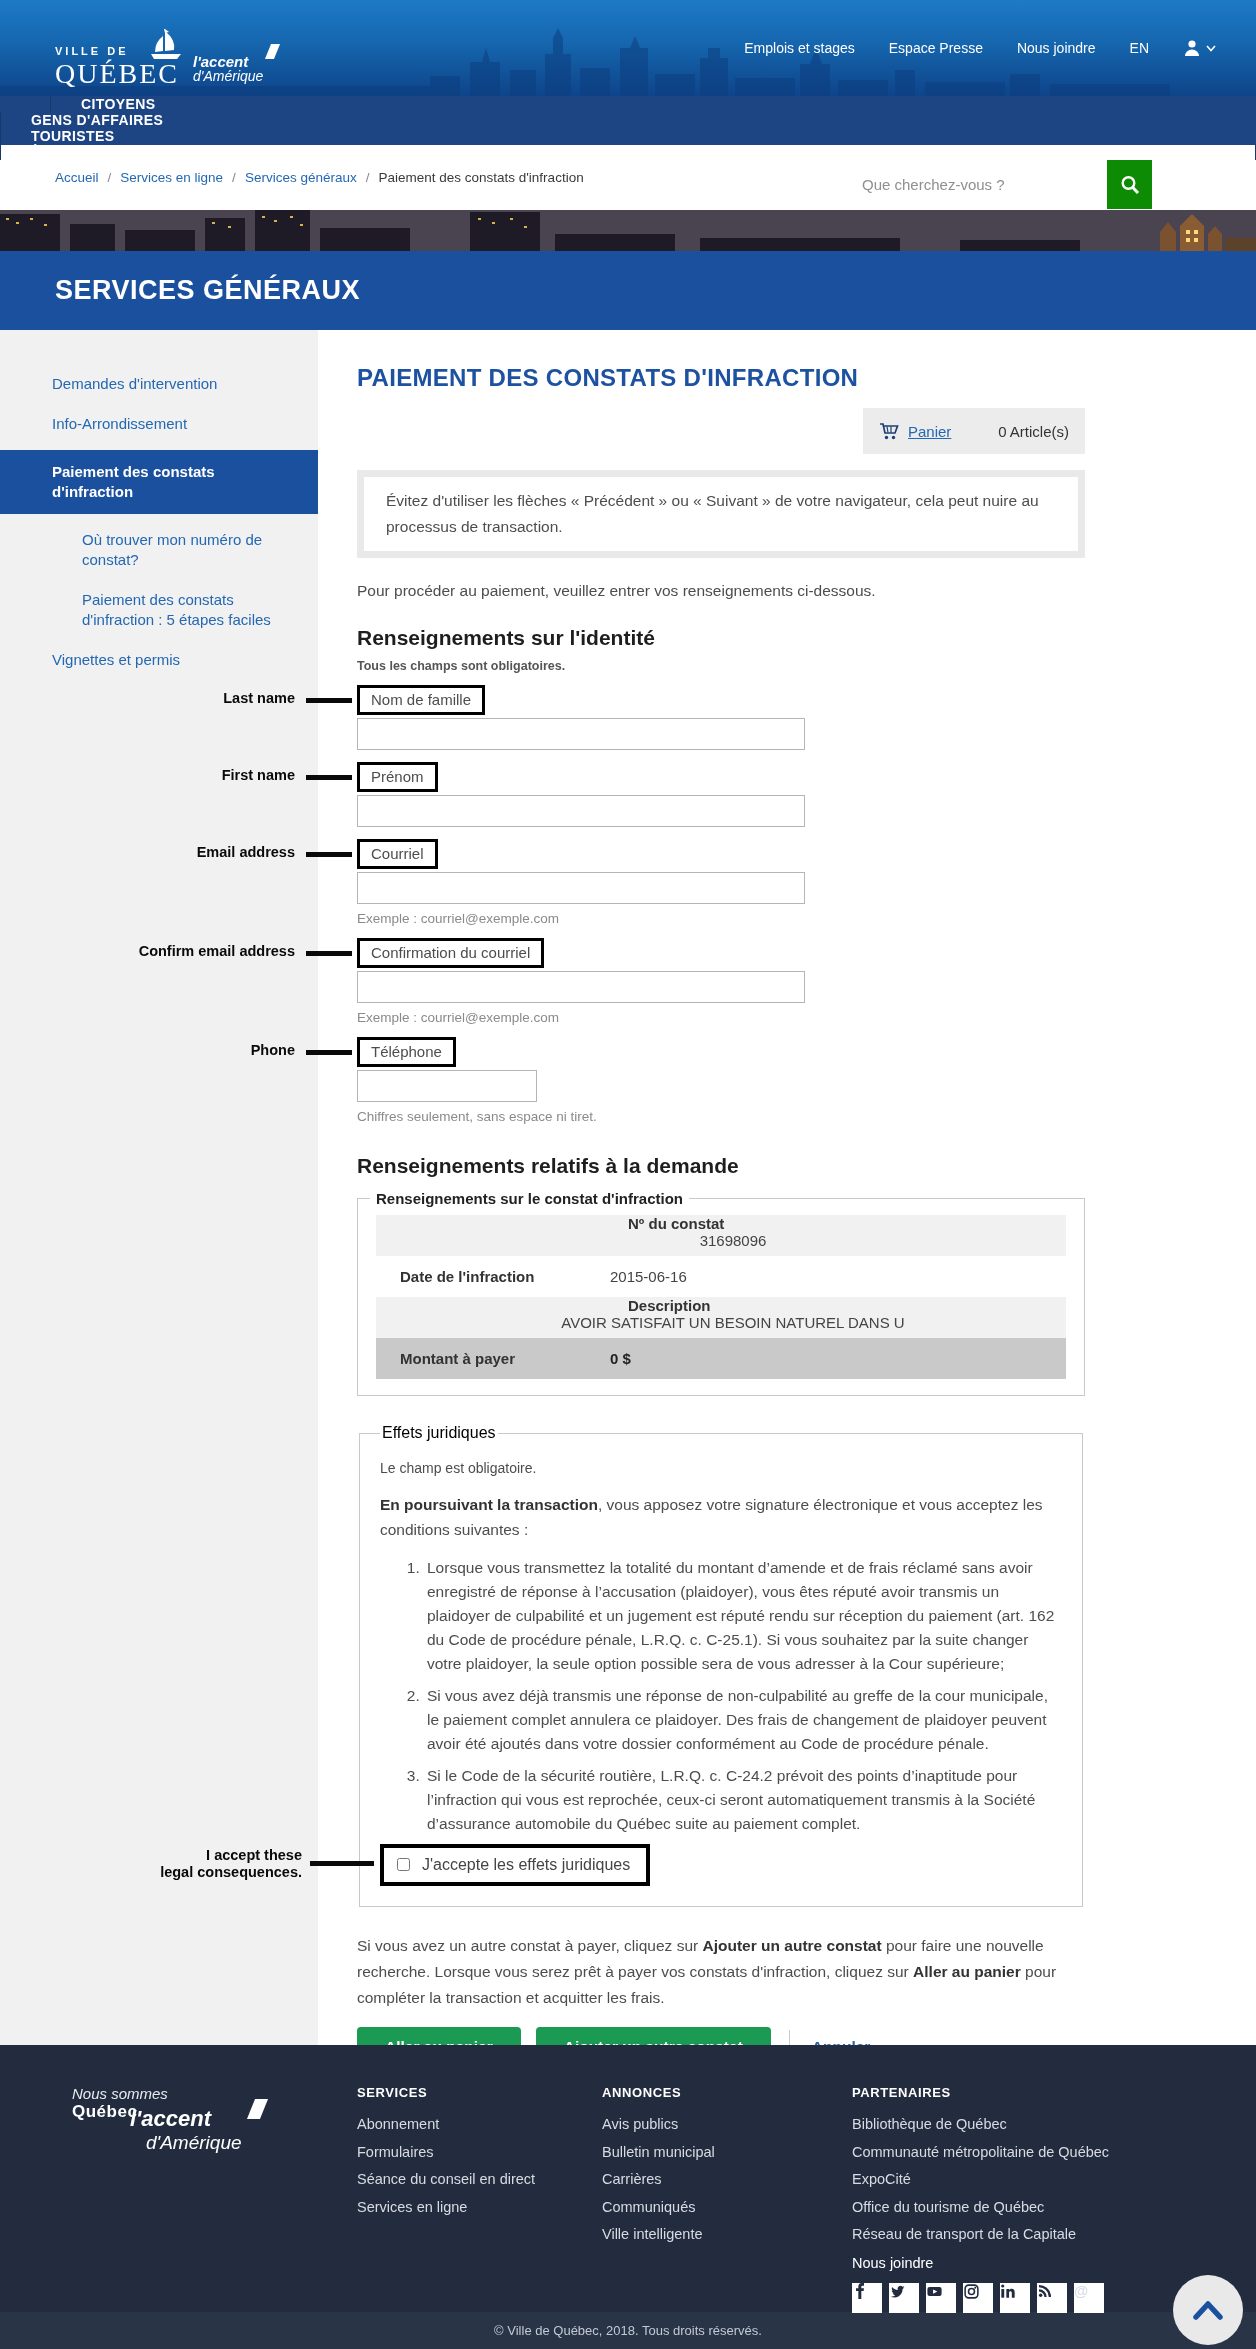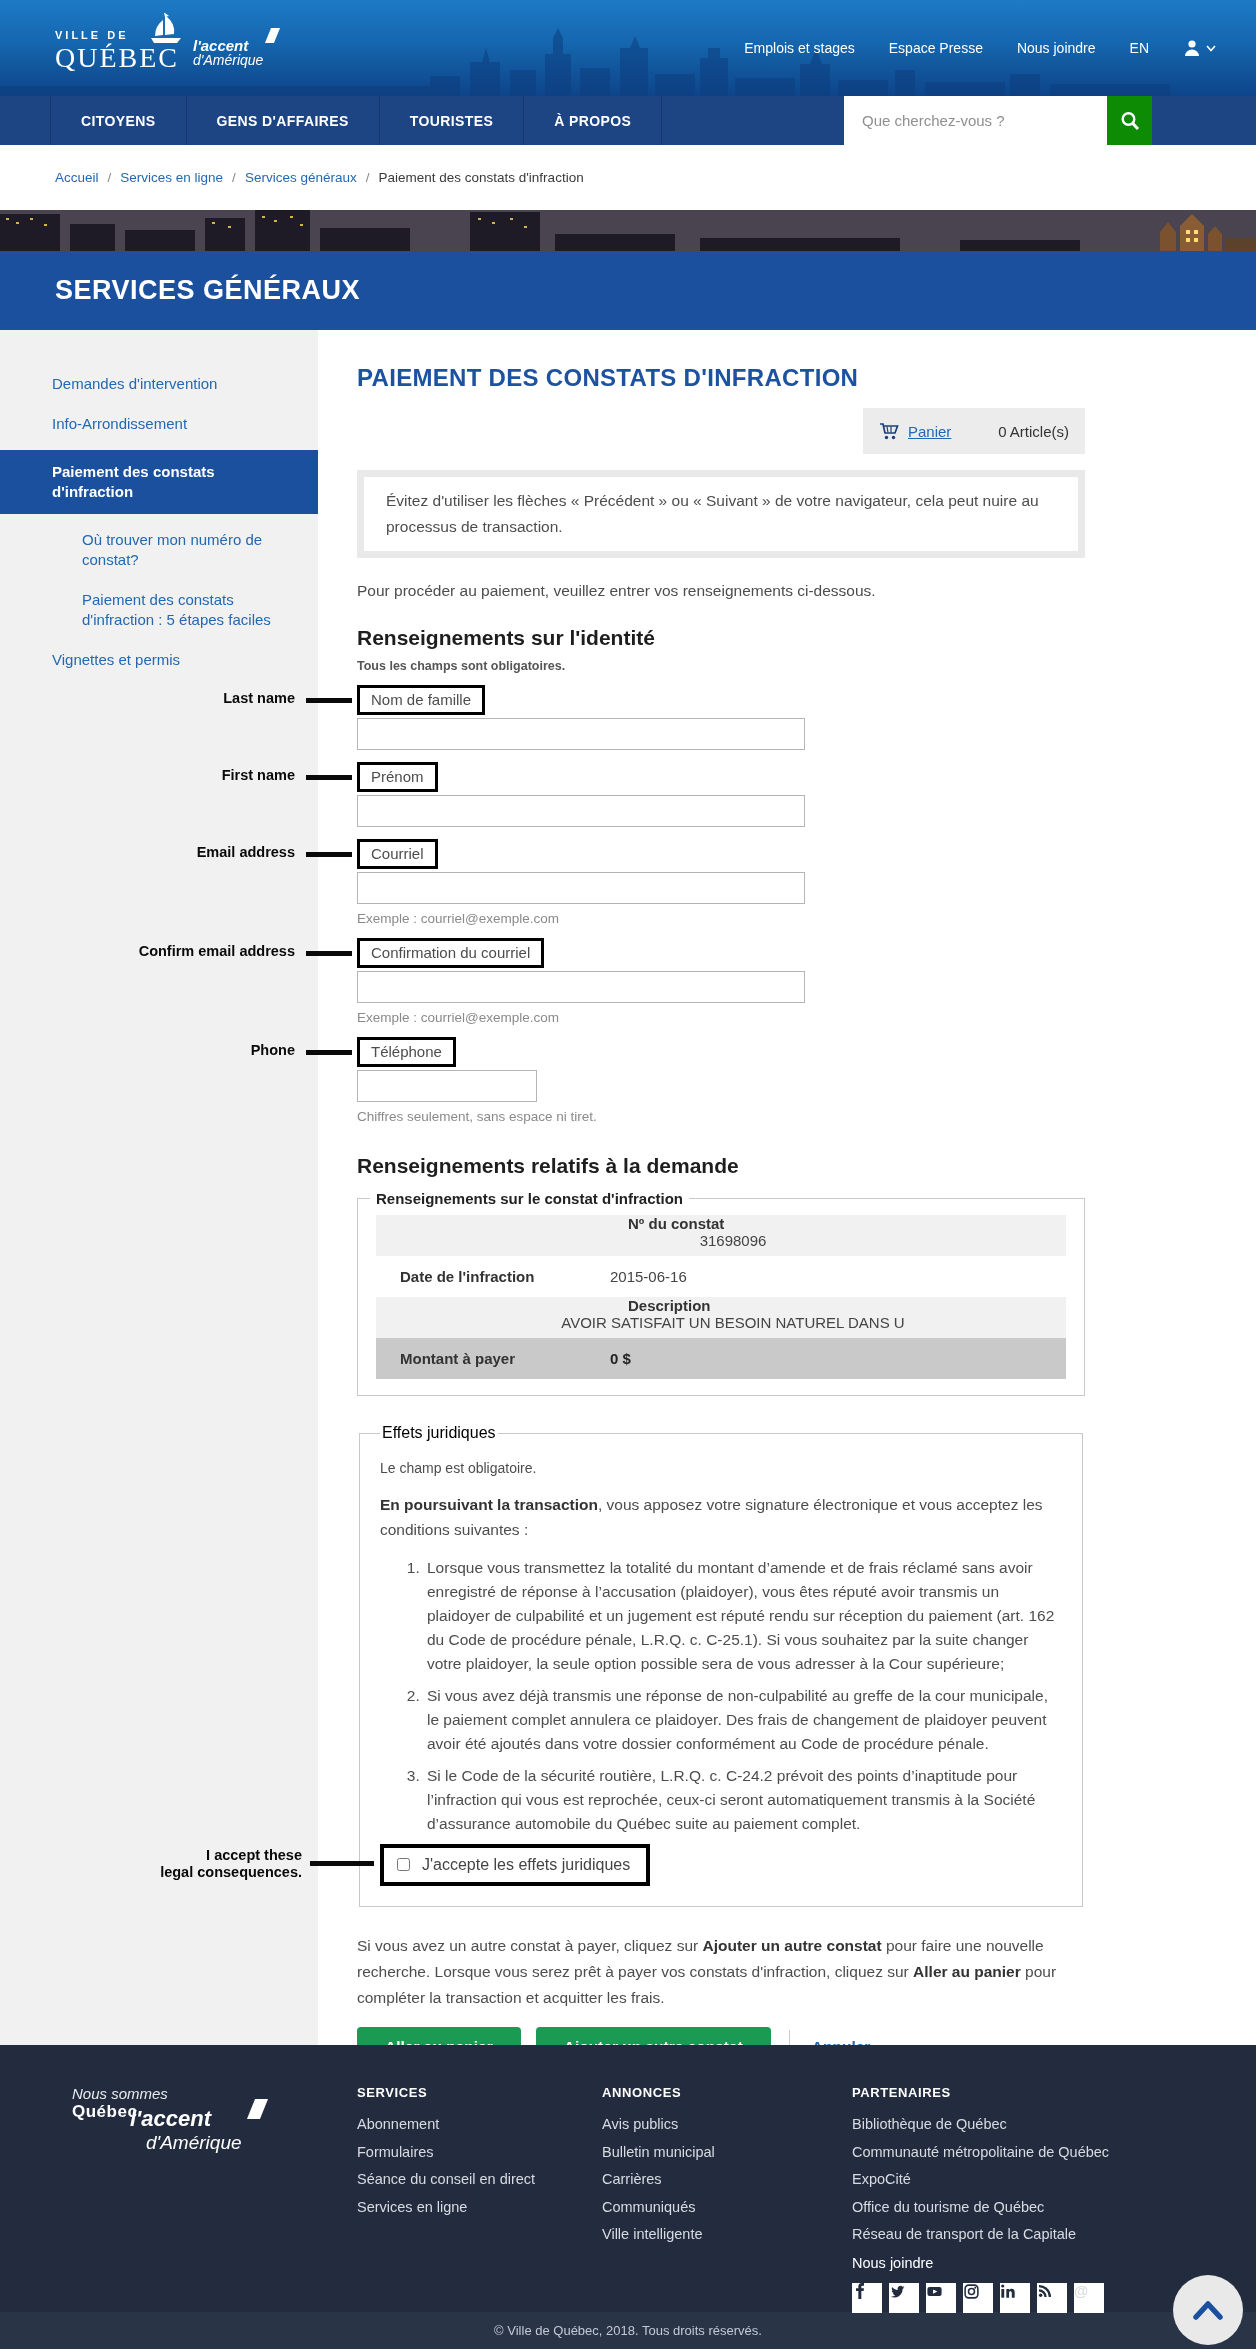--- a/index.html
+++ b/index.html
@@ -3,37 +3,37 @@
 <meta charset="utf-8">
 <style>
   * { box-sizing: border-box; }
   html,body { margin:0; padding:0; }
   body { width:1256px; font-family:"Liberation Sans", sans-serif; background:#fff; }
   .page { position:relative; width:1256px; height:2349px; overflow:hidden; background:#fff; }
 
   
   .topbar { position:relative; height:96px; background:linear-gradient(180deg,#1e7ac6 0%, #1566ae 45%, #0e4489 100%); overflow:hidden; }
   .topbar svg.skyline { position:absolute; bottom:0; left:0; }
-  .topbar-inner { position:relative; height:88px; display:flex; align-items:center; padding:8px 40px 0 55px; }
+  .topbar-inner { position:relative; height:88px; display:flex; padding:8px 40px 0 55px; }
   .brand { display:flex; align-items:flex-end; gap:14px; color:#fff; }
   .brand-text { line-height:1; position:relative; padding-top:6px; }
   .brand-ship { position:absolute; top:-14px; right:-6px; }
   .villede { font-size:11px; letter-spacing:3px; font-weight:bold; }
   .quebec { font-family:"Liberation Serif", serif; font-size:28px; letter-spacing:2px; margin-top:3px; }
   .tagline { font-style:italic; line-height:1.05; padding-bottom:4px; position:relative; }
   .tagline .t1 { font-weight:bold; font-size:15px; }
   .tagline .t2 { font-size:14px; }
   .tagline .flag { position:absolute; top:-10px; right:-14px; width:9px; height:15px; background:#fff; transform:skewX(-22deg); }
   .top-links { margin-left:auto; display:flex; align-items:center; gap:34px; }
   .top-links a { color:#fff; text-decoration:none; font-size:14px; }
   .lang { font-size:14px; color:#fff; text-decoration:none; }
   .user-wrap { display:flex; align-items:center; gap:3px; }
 
   
-  .navbar { height:49px; background:#1d4584; display:flex; align-items:stretch; }
+  .navbar { height:49px; background:#1d4584; display:flex; align-items:stretch;flex-direction:column; }
   .nav-item { display:flex; align-items:center; padding:0 30px; color:#fff; font-weight:bold; font-size:14px; letter-spacing:.4px; border-left:1px solid #16386c; text-decoration:none; }
   .nav-item:first-child { margin-left:50px; }
   .nav-item.last { border-right:1px solid #16386c; }
   .search { margin-left:auto; margin-right:104px; display:flex; }
   .search input { width:263px; height:49px; border:none; outline:none; padding:0 18px; font-size:15px; color:#555; font-family:"Liberation Sans",sans-serif; }
   .search input::placeholder { color:#8f8f8f; }
   .search button { width:45px; height:49px; border:none; background:#0e8b04; cursor:pointer; display:flex; align-items:center; justify-content:center; }
 
   
   .breadcrumb { height:65px; background:#fff; display:flex; align-items:center; padding-left:55px; font-size:13.5px; }

